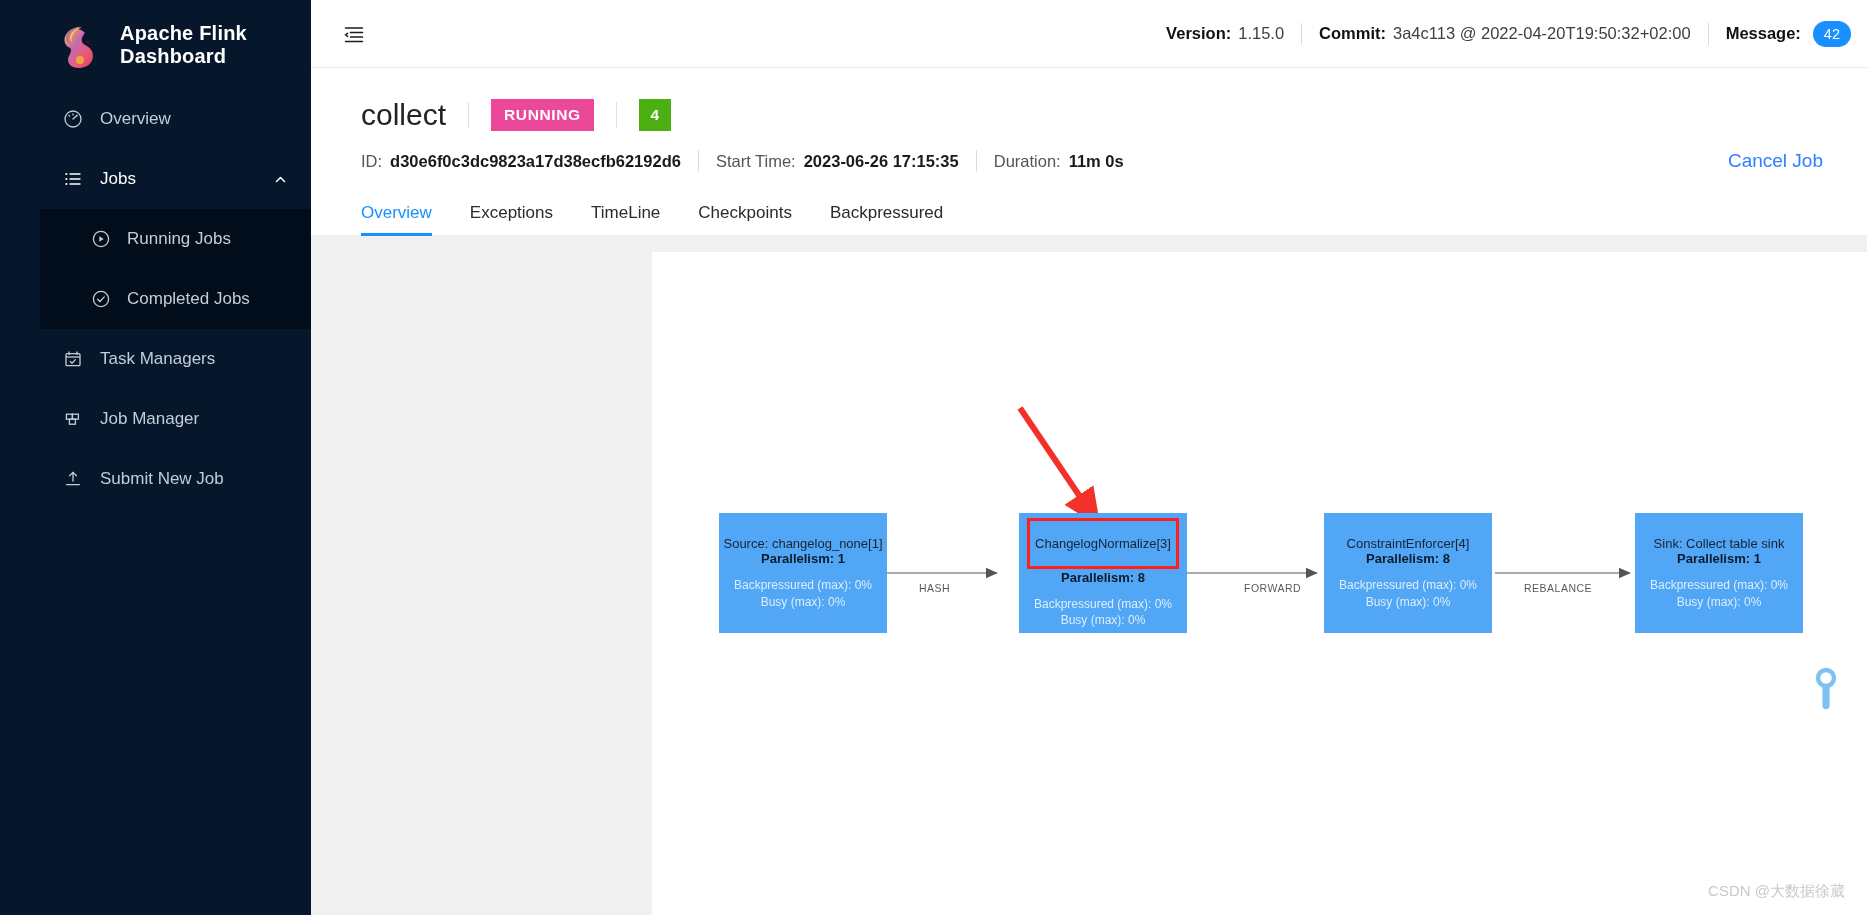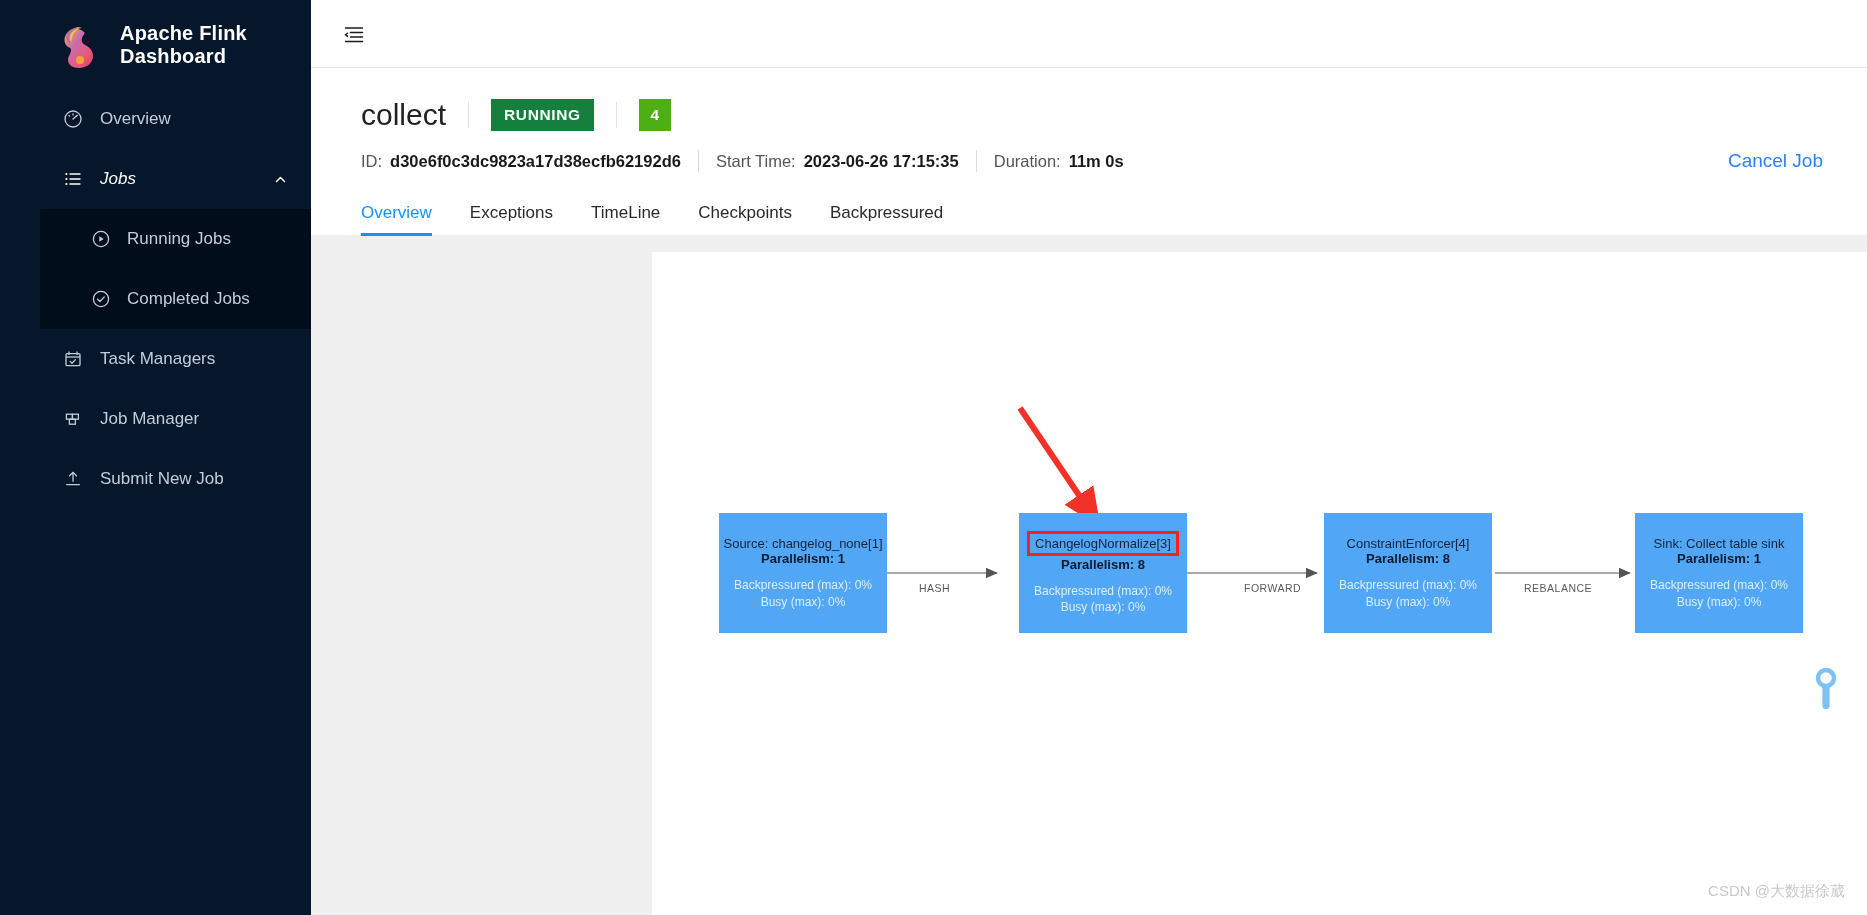--- a/index.html
+++ b/index.html
@@ -24,21 +24,21 @@
   .brand-title {
     color: #ffffff; font-size: 20px; font-weight: bold;
     letter-spacing: .2px;
   }
   .nav { flex: 1 1 auto; }
   .nav-item {
     height: 60px; display: flex; align-items: center;
     padding-left: 22px; gap: 17px; cursor: pointer;
     color: #c3cdd8; font-size: 17px;
   }
-  .nav-item.active-parent { color: #ffffff; font-style: italic; }
+  .nav-item.active-parent { color: #ffffff; }
   .nav-icon {
     width: 21px; height: 21px; flex: 0 0 21px;
     display: flex; align-items: center; justify-content: center;
   }
   .nav-icon svg { display: block; }
   .nav-label { flex: 1 1 auto; }
   .chev {
     width: 18px; height: 18px; margin-right: 22px;
     flex: 0 0 18px; display: flex; align-items: center; justify-content: center;
   }
@@ -79,21 +79,21 @@
 
   
   .job-header { padding: 24px 0 0 0; background: #fff; }
   .job-title-row {
     display: flex; align-items: center; padding-left: 50px; gap: 0;
     height: 46px;
   }
   .job-name { font-size: 30px; color: #222; font-weight: 400; }
   .sep-thin { width: 1px; height: 26px; background: #e0e0e0; margin: 0 22px; }
   .badge-running {
-    background: #15803d; color: #fff; font-size: 15.5px; font-weight: bold;
+    background: #ec4899; color: #fff; font-size: 15.5px; font-weight: bold;
     padding: 7px 13px; letter-spacing: .6px;
   }
   .badge-count {
     background: #4caf12; color: #fff; font-size: 15.5px; font-weight: bold;
     padding: 7px 12px; min-width: 27px; text-align: center;
   }
   .job-meta-row {
     display: flex; align-items: center; padding-left: 50px;
     height: 46px; font-size: 16.5px; color: #4a4a4a;
   }
@@ -131,21 +131,21 @@
   }
   .graph { position: absolute; left: 0; top: 0; right: 0; bottom: 0; }
 
   .node {
     position: absolute; background: #51a6f5;
     display: flex; flex-direction: column; align-items: center;
     justify-content: center; cursor: pointer;
   }
   .node-title { font-size: 13px; color: #16243a; white-space: nowrap; }
   .node-title.boxed {
-    border: 3px solid #ff1f1f; padding: 2px 5px; margin-bottom: 1px;
+    border: 3px solid #ff1f1f; padding: 15px 5px; margin-bottom: 1px;
   }
   .node-par { font-size: 13px; font-weight: bold; color: #0e1b2c; }
   .node-stat { font-size: 12px; color: #dbeefd; margin-top: 11px; line-height: 1.35; }
   .node-stat.second { margin-top: 0; }
 
   .edge-label {
     position: absolute; font-size: 10.5px; color: #5a5a5a;
     letter-spacing: .5px; white-space: nowrap;
   }
   .zoom-handle { position: absolute; }
@@ -271,20 +271,30 @@
   <div id="main">
 
     <div class="topbar">
       <div class="collapse-btn">
         <svg width="26" height="26" viewBox="0 0 26 26" fill="none" stroke="#1b1b1b" stroke-width="1.5" stroke-linecap="round">
           <path d="M4.5 7h17M9.5 11.5h12M9.5 16h12M4.5 20.5h17"></path>
           <path d="M6.6 12.2l-2.1 1.6 2.1 1.6" stroke-width="1.4"></path>
         </svg>
       </div>
 
+      <div class="topbar-right">
+        <span class="meta-b">Version:</span>
+        <span class="meta-v">1.15.0</span>
+        <span class="vdiv"></span>
+        <span class="meta-b">Commit:</span>
+        <span class="meta-v">3a4c113 @ 2022-04-20T19:50:32+02:00</span>
+        <span class="vdiv"></span>
+        <span class="meta-b">Message:</span>
+        <span class="msg-badge">42</span>
+      </div>
     </div>
 
     <div class="job-header">
       <div class="job-title-row">
         <span class="job-name">collect</span>
         <span class="sep-thin"></span>
         <span class="badge-running">RUNNING</span>
         <span class="sep-thin"></span>
         <span class="badge-count">4</span>
       </div>

